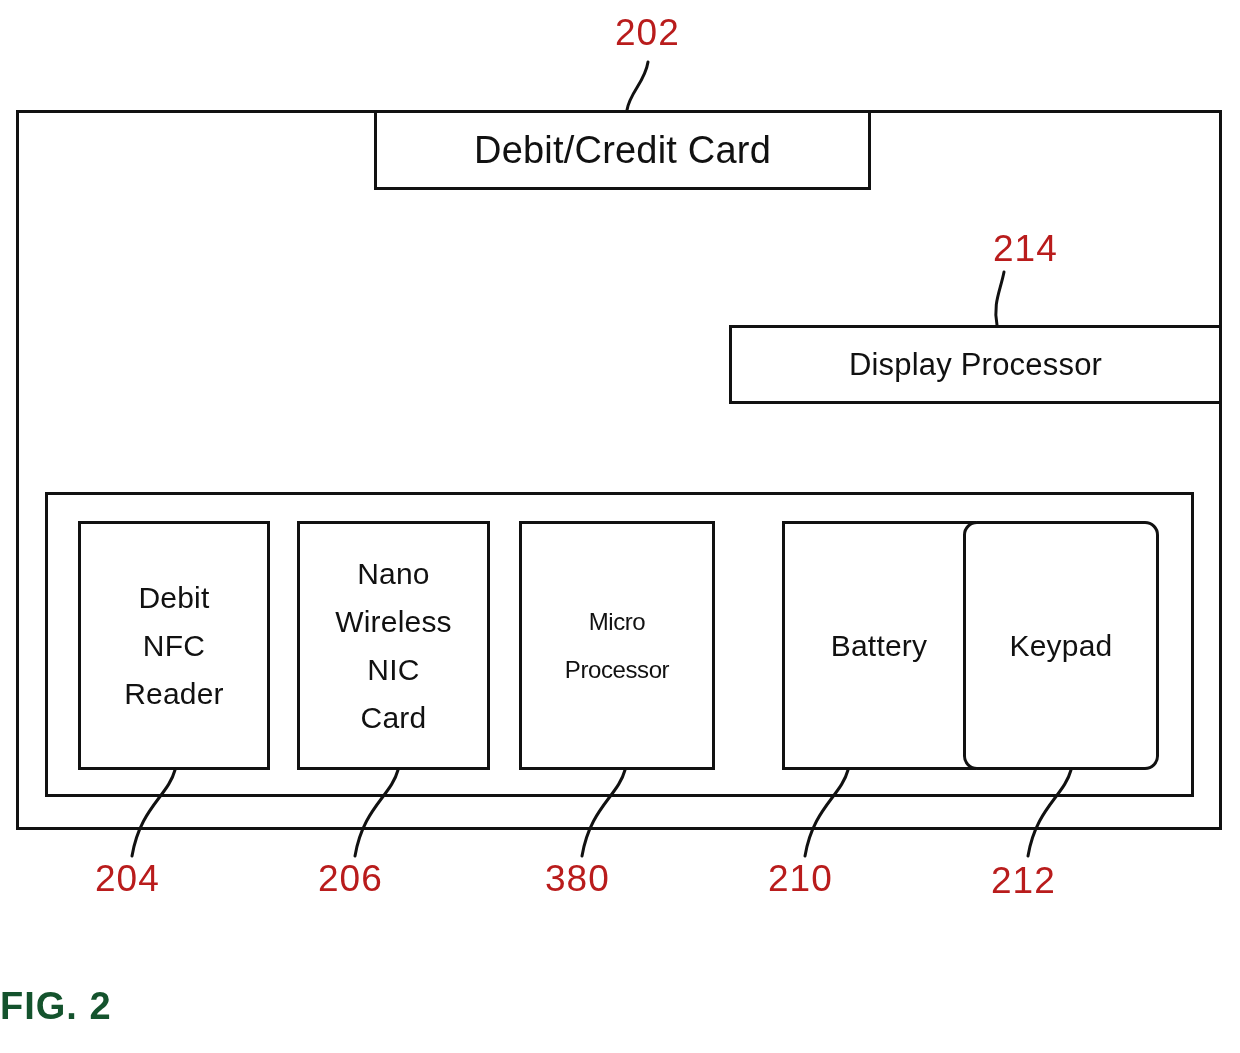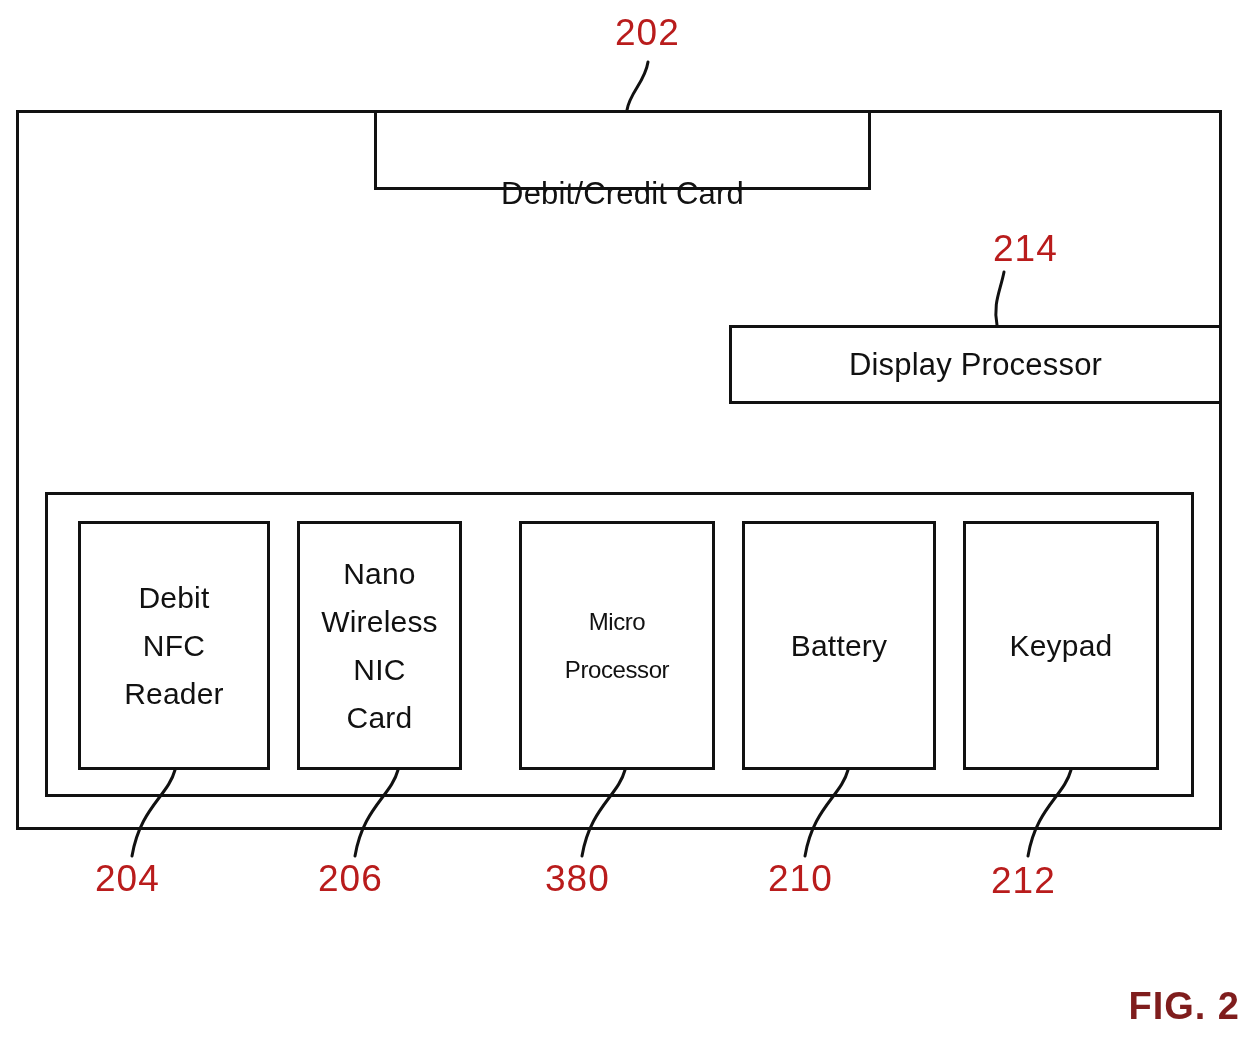--- a/index.html
+++ b/index.html
@@ -48,23 +48,22 @@
   #debit-credit-card-box {
     left: 374px;
     top: 110px;
     width: 497px;
     height: 80px;
     z-index: 3;
   }
   #debit-credit-card-box .boxlabel {
     top: 50%;
     transform: translateY(-50%);
-    font-size: 31px;
+    font-size: 38px;
     line-height: 36px;
-    margin-top: 44px;
   }
 
   
   #display-connector-box {
     left: 729px;
     top: 325px;
     width: 493px;
     height: 79px;
     z-index: 3;
   }
@@ -91,25 +90,25 @@
     z-index: 4;
   }
   .component-box .boxlabel {
     top: 50%;
     transform: translateY(-50%);
     font-size: 30px;
     line-height: 48px;
     padding: 0 1px;
   }
   #component-nfc      { left: 78px;  width: 192px; }
-  #component-nic      { left: 297px; width: 165px; }
+  #component-nic      { left: 297px; width: 193px; }
   #component-micro    { left: 519px; width: 196px; }
   #component-micro .boxlabel { font-size: 24px; letter-spacing: -0.4px; }
-  #component-battery  { left: 742px; width: 194px; }
-  #component-keypad   { left: 963px; width: 196px; }
+  #component-battery  { left: 782px; width: 194px; }
+  #component-keypad   { left: 963px; width: 196px; border-radius: 14px; }
 
   
   .ref-num {
     position: absolute;
     font-size: 37px;
     font-weight: 300;
     color: #b91c1c;
     letter-spacing: 1px;
     white-space: nowrap;
     z-index: 6;
@@ -138,25 +137,25 @@
     stroke-width: 3;
     stroke-linecap: round;
   }
 
   
   #figure-caption {
     position: absolute;
     left: 0;
     right: 0;
     top: 985px;
-    text-align: right;
+    text-align: left;
     font-size: 38px;
     font-weight: bold;
     letter-spacing: 1px;
-    color: #7f1d1d;
+    color: #14532d;
     z-index: 6;
   }
 </style>
 </head>
 <body>
 
 <div class="bx" id="outer-container"></div>
 
 <div class="bx" id="inner-container"></div>
 

